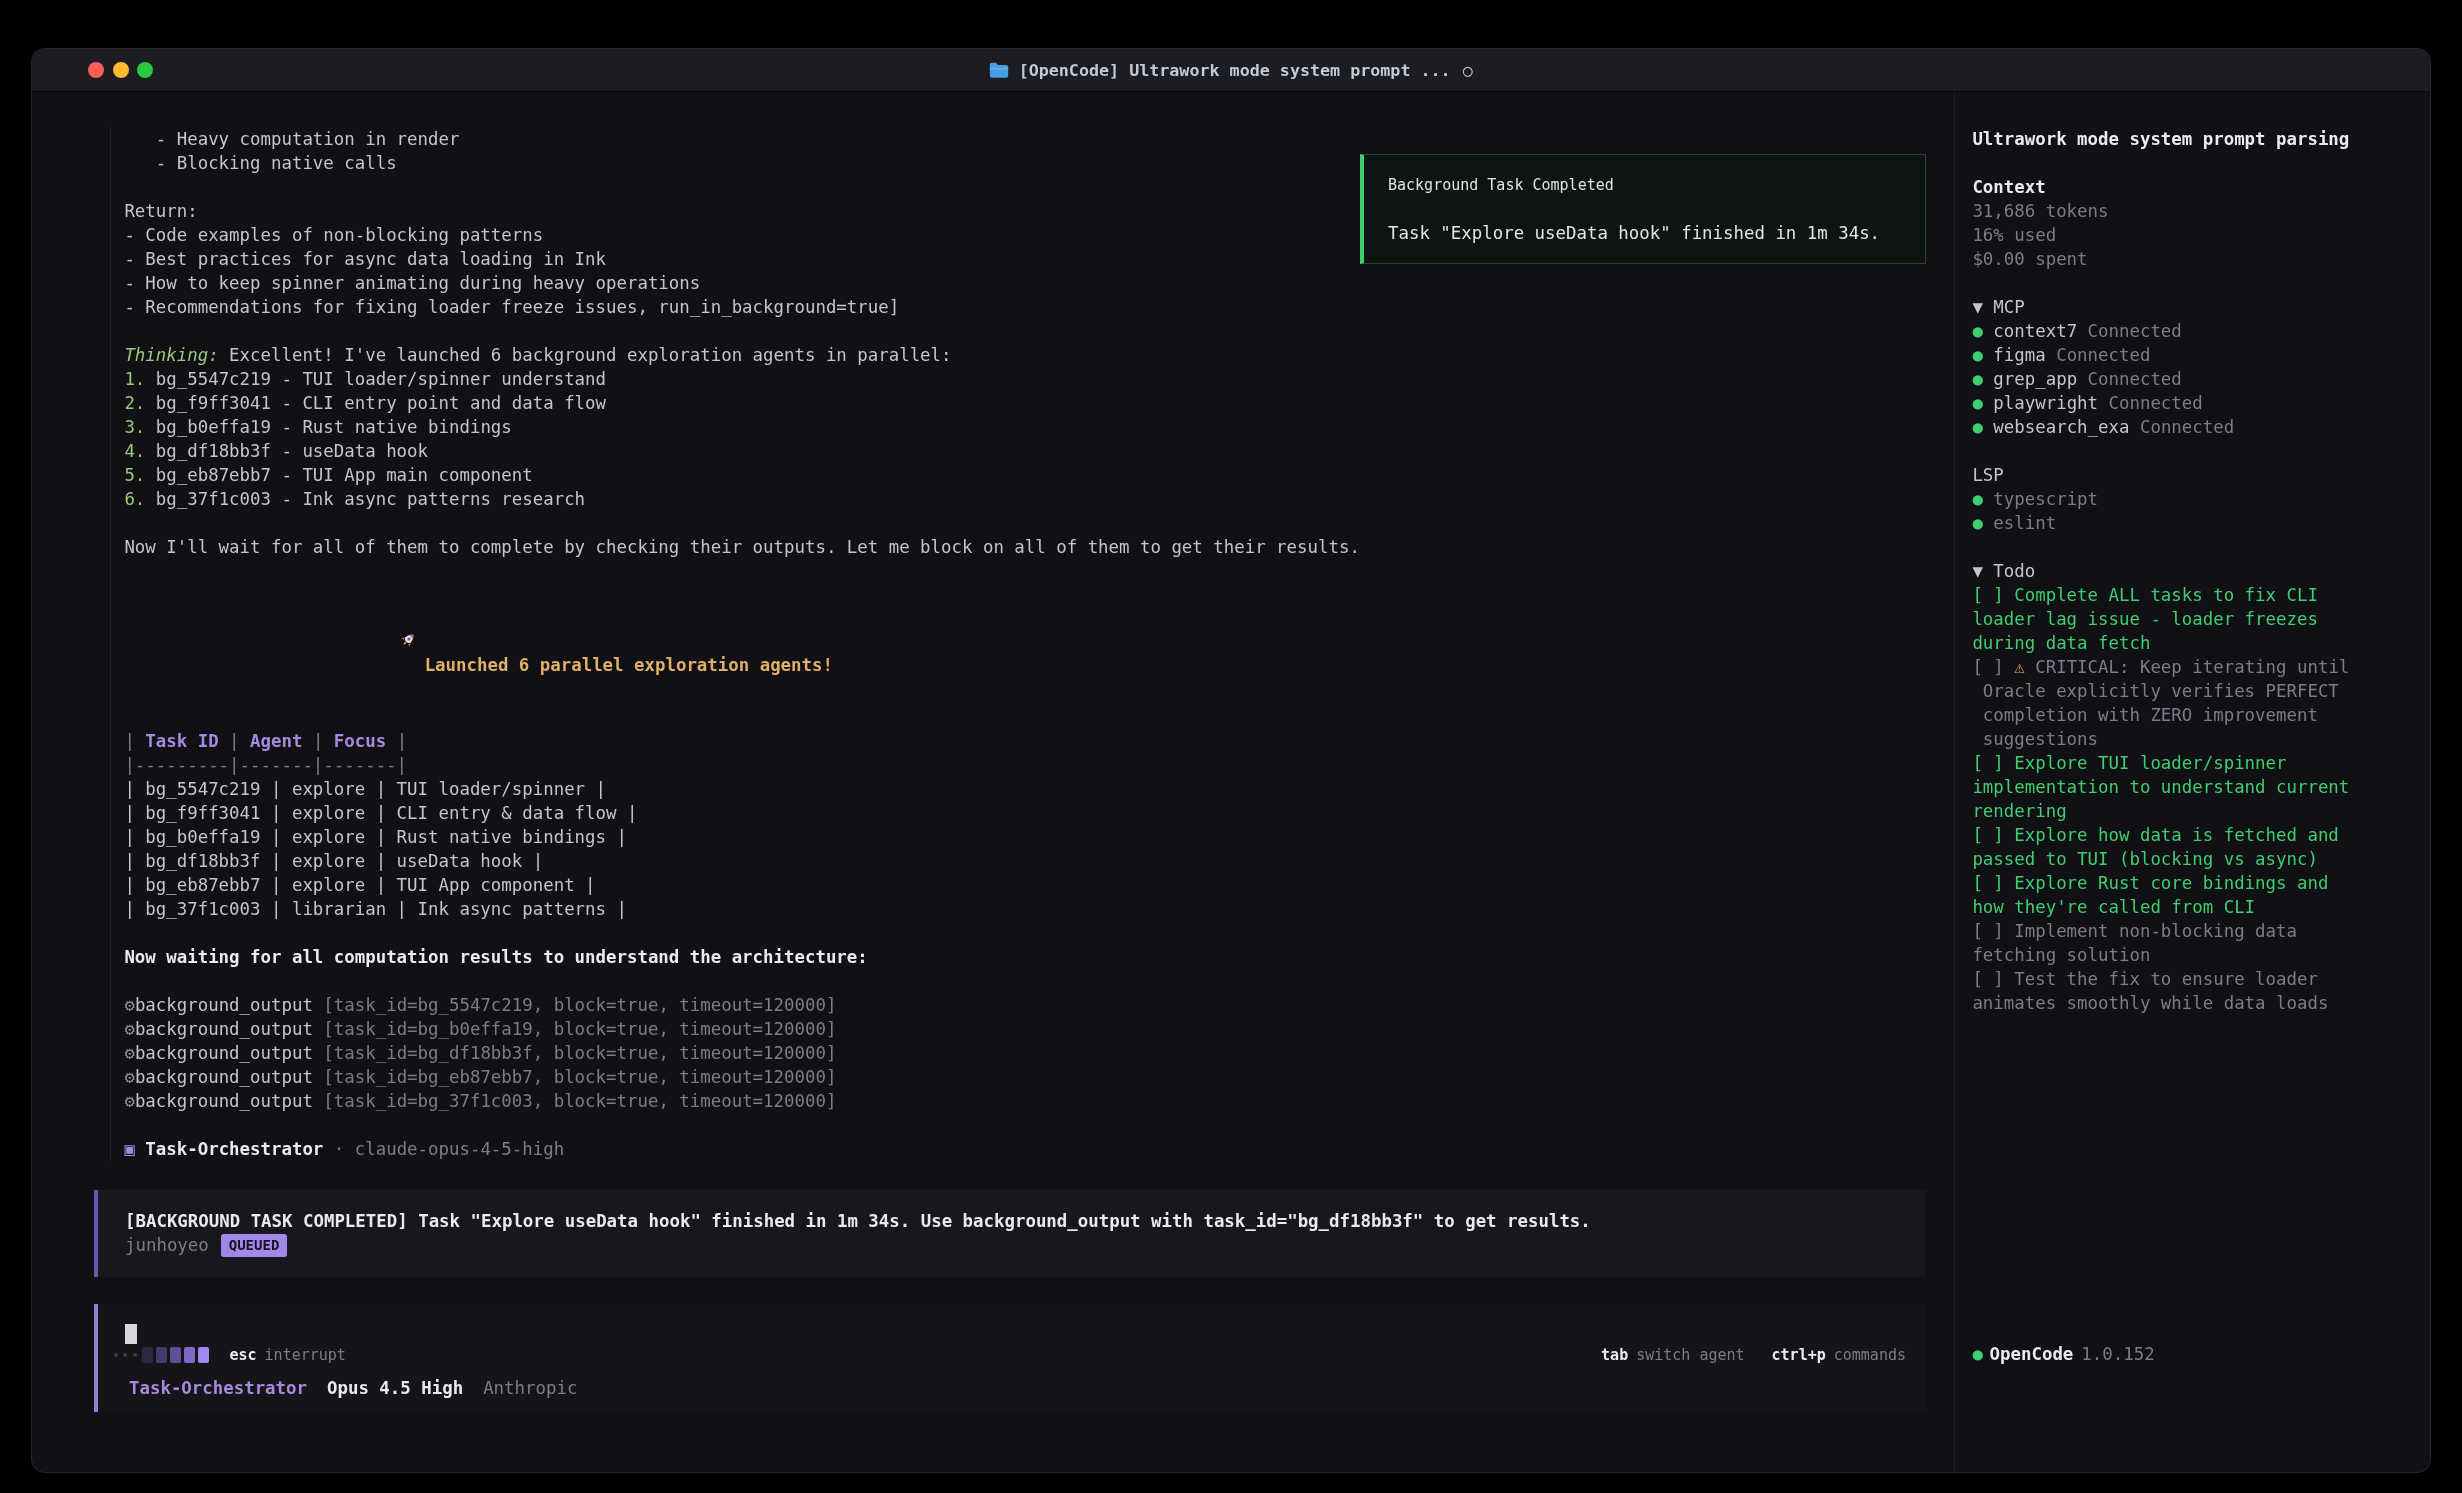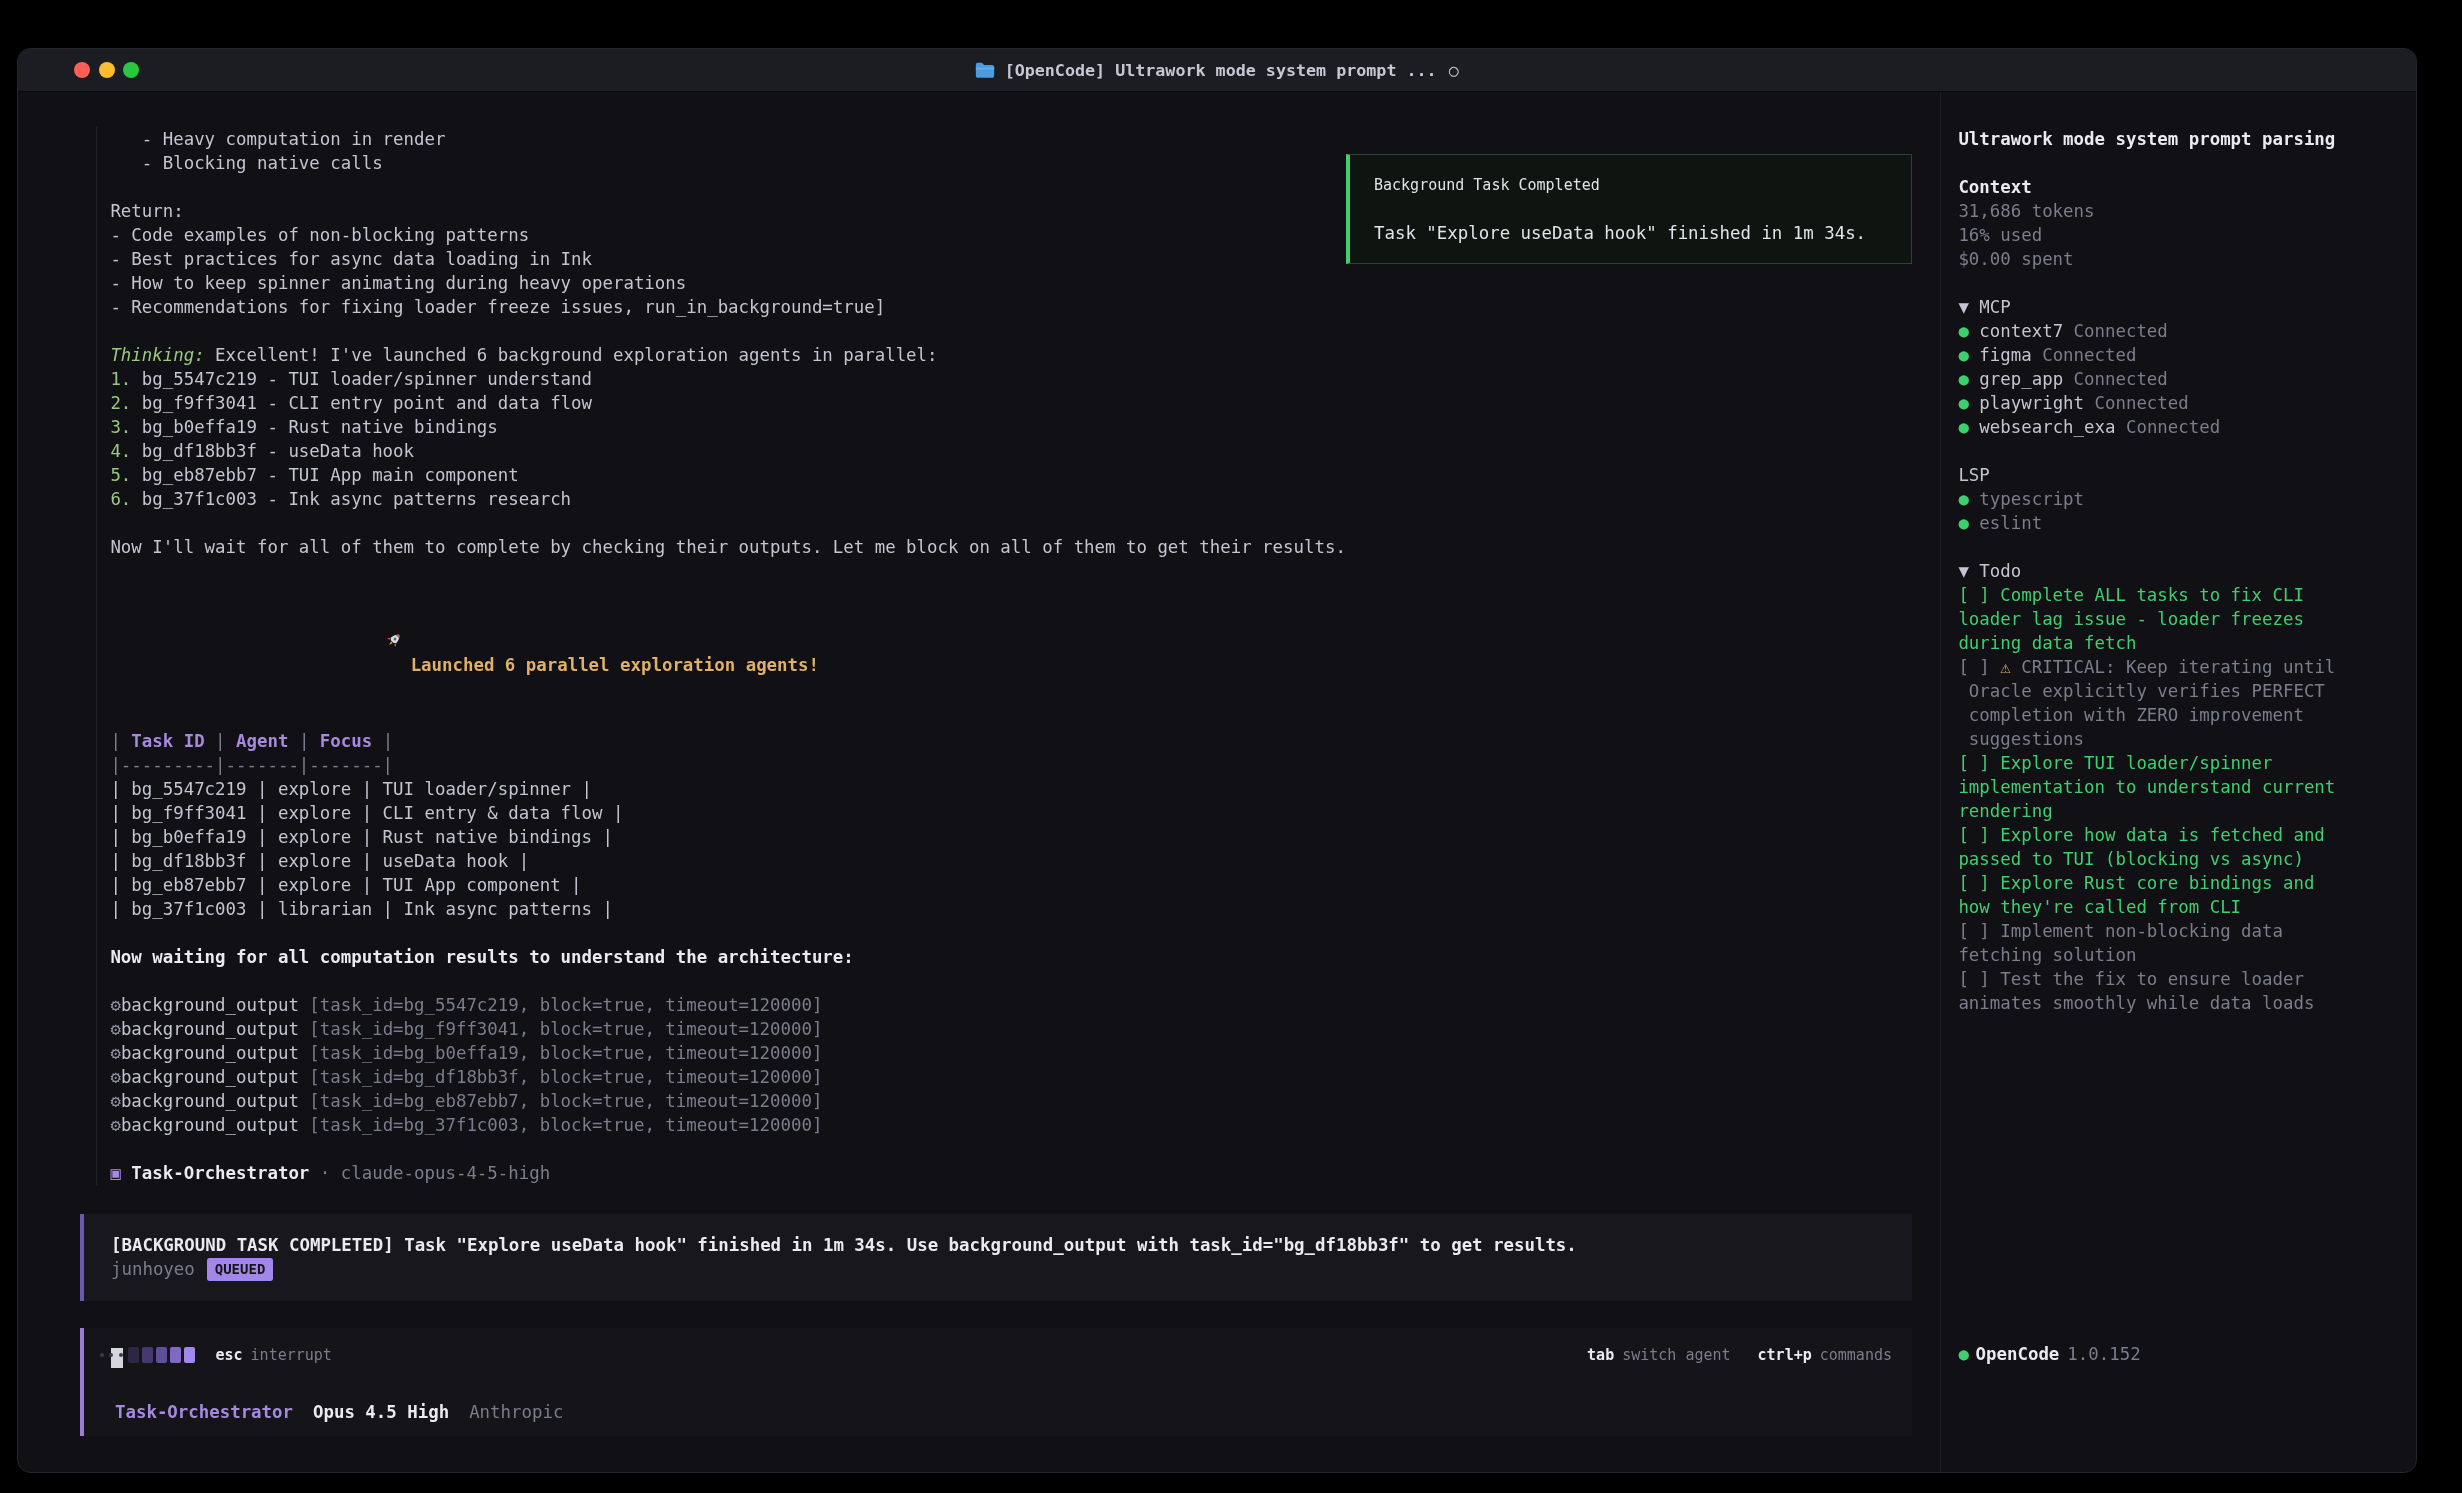--- a/index.html
+++ b/index.html
@@ -2,21 +2,21 @@
 <html style="font-size:10.7px"><head>
 <meta charset="utf-8">
 <style>
   * { margin:0; padding:0; box-sizing:border-box; }
   html,body { background:#000; }
   .page {
     position:relative; width:2462px; height:1493px; background:#000; overflow:hidden;
     font-family:"DejaVu Sans Mono","DejaVu Sans",monospace;
   }
   .window {
-    position:absolute; left:17px; top:48px; width:2400px; height:1425px;
+    position:absolute; left:31px; top:48px; width:2400px; height:1425px;
     background:#101015; border:0.7px solid #26262e; border-radius:13.4px;
     box-shadow:0 27px 80px rgba(0,0,0,.9); overflow:hidden;
     display:flex; flex-direction:column;
   }
   
   .titlebar {
     flex:0 0 43px; background:#1c1c23; border-bottom:0.7px solid #0a0a0d;
     position:relative; display:flex; align-items:center; justify-content:center;
   }
   .lights { position:absolute; left:56px; top:0; height:100%; display:flex; align-items:center; gap:8.7px; }
@@ -167,21 +167,20 @@
               <div class="line"><span class="fg">| bg_5547c219 | explore | TUI loader/spinner |</span></div>
               <div class="line"><span class="fg">| bg_f9ff3041 | explore | CLI entry &amp; data flow |</span></div>
               <div class="line"><span class="fg">| bg_b0effa19 | explore | Rust native bindings |</span></div>
               <div class="line"><span class="fg">| bg_df18bb3f | explore | useData hook |</span></div>
               <div class="line"><span class="fg">| bg_eb87ebb7 | explore | TUI App component |</span></div>
               <div class="line"><span class="fg">| bg_37f1c003 | librarian | Ink async patterns |</span></div>
               <div class="line">&nbsp;</div>
               <div class="line"><span class="w">Now waiting for all computation results to understand the architecture:</span></div>
               <div class="line">&nbsp;</div>
               <div class="line"><span class="gear">⚙</span><span class="fg">background_output </span><span class="d">[task_id=bg_5547c219, block=true, timeout=120000]</span></div>
-              <div class="line"><span class="gear">⚙</span><span class="fg">background_output </span><span class="d">[task_id=bg_f9ff3041, block=true, timeout=120000]</span></div>
               <div class="line"><span class="gear">⚙</span><span class="fg">background_output </span><span class="d">[task_id=bg_b0effa19, block=true, timeout=120000]</span></div>
               <div class="line"><span class="gear">⚙</span><span class="fg">background_output </span><span class="d">[task_id=bg_df18bb3f, block=true, timeout=120000]</span></div>
               <div class="line"><span class="gear">⚙</span><span class="fg">background_output </span><span class="d">[task_id=bg_eb87ebb7, block=true, timeout=120000]</span></div>
               <div class="line"><span class="gear">⚙</span><span class="fg">background_output </span><span class="d">[task_id=bg_37f1c003, block=true, timeout=120000]</span></div>
               <div class="line">&nbsp;</div>
               <div class="line"><span class="p">▣ </span><span class="w">Task-Orchestrator</span><span class="d"> · claude-opus-4-5-high</span></div>
             </div>
         </div>
 
         <div class="msg-block">

